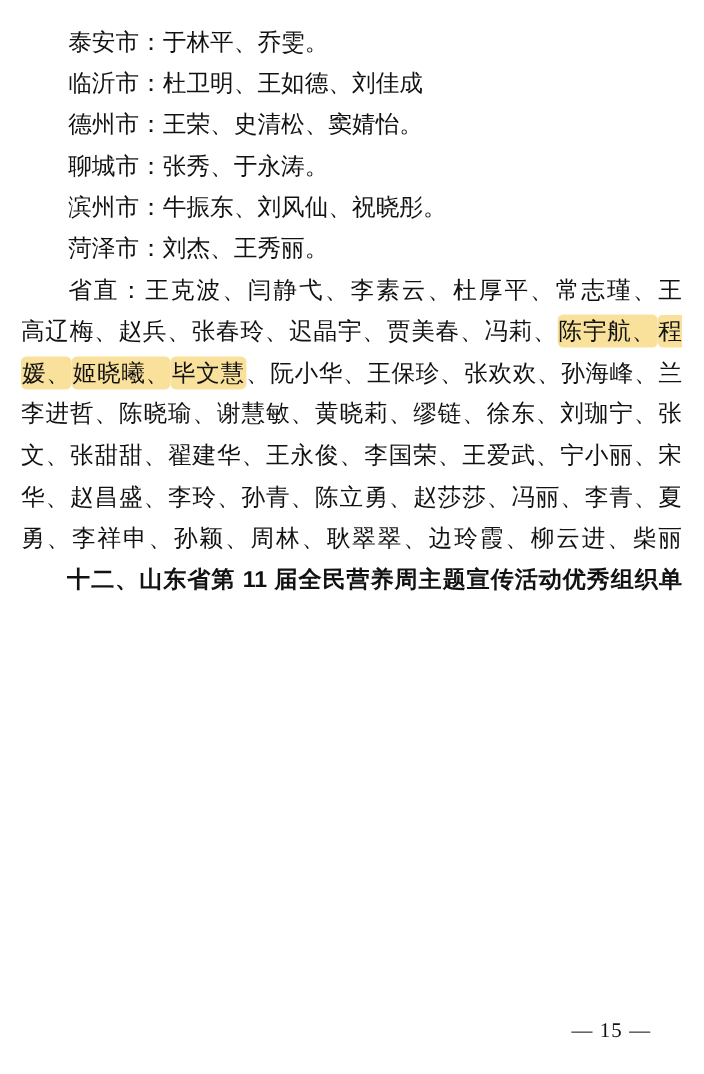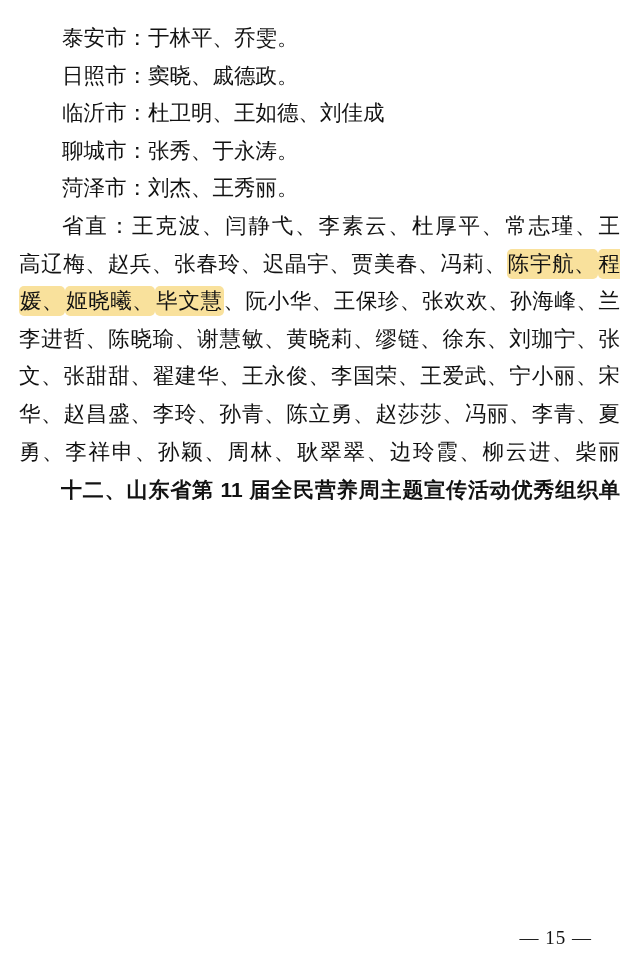--- a/index.html
+++ b/index.html
@@ -52,23 +52,24 @@
     font-family: Liberation Serif, serif;
   }
 </style>
 </head>
 <body>
 
 <div class="page">
   <div class="content">
     <div id="city-lines">
         <div class="line indent"><span>泰安市：于林平、乔雯。</span></div>
-        <div class="line indent"><span>日照市：窦晓、戚德政。</span></div>
         <div class="line indent"><span>临沂市：杜卫明、王如德、刘佳成</span></div>
+        <div class="line indent"><span>德州市：王荣、史清松、窦婧怡。</span></div>
         <div class="line indent"><span>聊城市：张秀、于永涛。</span></div>
+        <div class="line indent"><span>滨州市：牛振东、刘风仙、祝晓彤。</span></div>
         <div class="line indent"><span>菏泽市：刘杰、王秀丽。</span></div>
       </div>
     <div id="province-paragraph">
         <div class="line indent justify"><span>省直：王克波、闫静弋、李素云、杜厚平、常志瑾、王宁、</span></div>
         <div class="line justify"><span>高辽梅、赵兵、张春玲、迟晶宇、贾美春、冯莉、</span><span class="hl">陈宇航、</span><span class="hl">程媛</span></div>
         <div class="line justify"><span class="hl">媛、</span><span class="hl">姬晓曦、</span><span class="hl">毕文慧</span><span>、阮小华、王保珍、张欢欢、孙海峰、兰岚、</span></div>
         <div class="line justify"><span>李进哲、陈晓瑜、谢慧敏、黄晓莉、缪链、徐东、刘珈宁、张炳</span></div>
         <div class="line justify"><span>文、张甜甜、翟建华、王永俊、李国荣、王爱武、宁小丽、宋艳</span></div>
         <div class="line justify"><span>华、赵昌盛、李玲、孙青、陈立勇、赵莎莎、冯丽、李青、夏海</span></div>
         <div class="line justify"><span>勇、李祥申、孙颖、周林、耿翠翠、边玲霞、柳云进、柴丽娟、</span></div>

